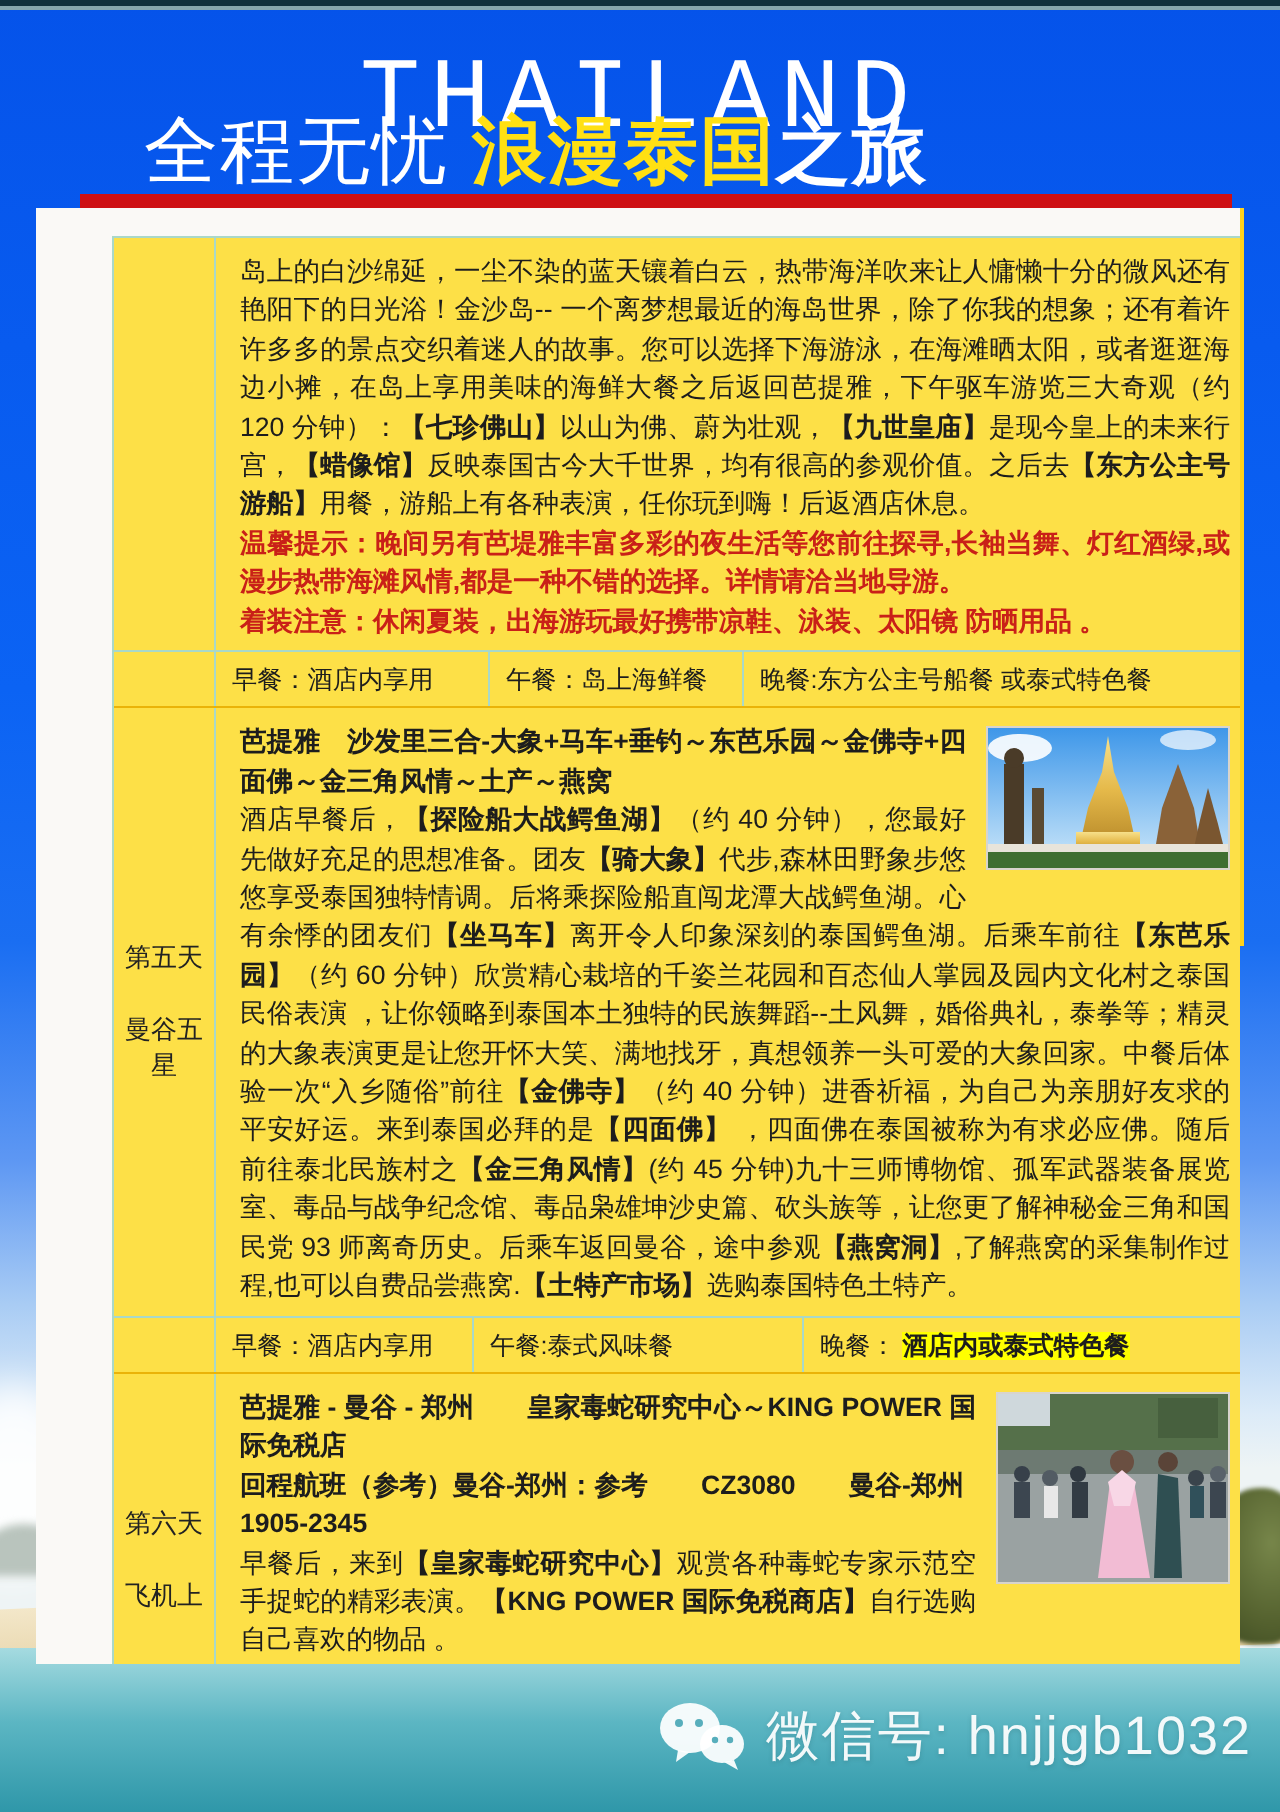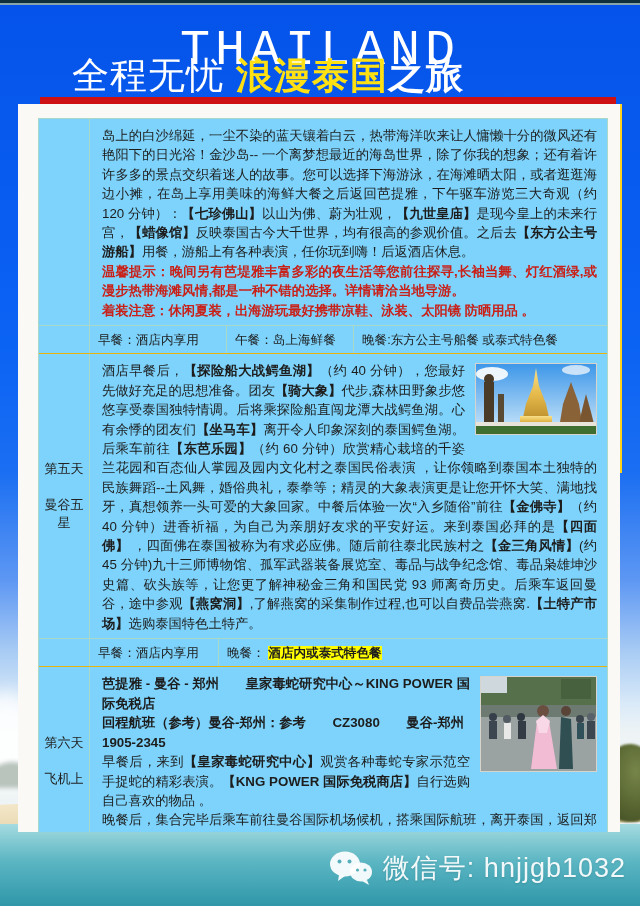--- a/index.html
+++ b/index.html
@@ -35,22 +35,22 @@
     font-size:37px;line-height:1.1;letter-spacing:1px;}
   .title-cn .seg-w{color:#ffffff;font-weight:400;}
   .title-cn .seg-y{color:#ffe013;font-weight:700;margin-left:12px;}
   .title-cn .seg-wb{color:#ffffff;font-weight:700;}
   .red-bar{position:absolute;top:97px;left:40px;width:576px;height:7px;background:#ce1013;}
   .yellow-bar{position:absolute;left:617px;top:104px;width:5px;height:369px;background:#ffd21b;}
 
   
   .sheet{position:absolute;left:18px;top:104px;width:602px;height:728px;
     background:#faf9f6;overflow:hidden;}
-  .itin-table{position:absolute;left:20px;top:14px;width:568px;
-    border:1px solid #a9d8c8;background:#7dd3fc;color:#1d1d1d;}
+  .itin-table{position:absolute;left:38px;top:14px;width:568px;
+    border:1px solid #a9d8c8;background:#fde047;color:#1d1d1d;}
   .trow{display:flex;border-bottom:1px solid #a9d8c8;}
   .trow:last-child{border-bottom:none;}
   .day-cell{flex:0 0 50px;border-right:1px solid #a9d8c8;
     display:flex;flex-direction:column;justify-content:center;align-items:center;
     gap:18px;font-size:13px;color:#222;text-align:center;}
   .content-cell{flex:1;padding:7px 10px 5px 12px;font-size:13.3px;line-height:1.46;
     text-align:justify;overflow:hidden;}
   .content-cell p{margin:0;}
   .row-title{font-weight:700;}
   .flight-line{font-weight:700;}
@@ -138,26 +138,28 @@
           <rect x="44" y="52" width="32" height="10" fill="url(#gold5)"></rect>
           <rect x="40" y="60" width="40" height="6" fill="#d8c27a"></rect>
           <path d="M95 18 L103 40 L106 58 L84 58 L87 40 Z" fill="#8a6238"></path>
           <path d="M110 30 L115 48 L118 60 L103 60 L106 46 Z" fill="#7a5630"></path>
           <rect x="8" y="18" width="10" height="40" fill="#4a3b28"></rect>
           <circle cx="13" cy="15" r="5" fill="#4a3b28"></circle>
           <rect x="22" y="30" width="6" height="28" fill="#5a4a33"></rect>
           <rect x="0" y="62" width="120" height="8" fill="#3f6e31"></rect>
           <rect x="0" y="58" width="120" height="4" fill="#e8e4da"></rect>
         </svg>
+        <p class="row-title">芭提雅　沙发里三合-大象+马车+垂钓～东芭乐园～金佛寺+四面佛～金三角风情～土产～燕窝</p>
         <p><span>酒店早餐后，</span><span class="seg-b">【探险船大战鳄鱼湖】</span><span>（约 40 分钟），您最好先做好充足的思想准备。团友</span><span class="seg-b">【骑大象】</span><span>代步,森林田野象步悠悠享受泰国独特情调。后将乘探险船直闯龙潭大战鳄鱼湖。心有余悸的团友们</span><span class="seg-b">【坐马车】</span><span>离开令人印象深刻的泰国鳄鱼湖。后乘车前往</span><span class="seg-b">【东芭乐园】</span><span>（约 60 分钟）欣赏精心栽培的千姿兰花园和百态仙人掌园及园内文化村之泰国民俗表演 ，让你领略到泰国本土独特的民族舞蹈--土风舞，婚俗典礼，泰拳等；精灵的大象表演更是让您开怀大笑、满地找牙，真想领养一头可爱的大象回家。中餐后体验一次“入乡随俗”前往</span><span class="seg-b">【金佛寺】</span><span>（约 40 分钟）进香祈福，为自己为亲朋好友求的平安好运。来到泰国必拜的是</span><span class="seg-b">【四面佛】</span><span> ，四面佛在泰国被称为有求必应佛。随后前往泰北民族村之</span><span class="seg-b">【金三角风情】</span><span>(约 45 分钟)九十三师博物馆、孤军武器装备展览室、毒品与战争纪念馆、毒品枭雄坤沙史篇、砍头族等，让您更了解神秘金三角和国民党 93 师离奇历史。后乘车返回曼谷，途中参观</span><span class="seg-b">【燕窝洞】</span><span>,了解燕窝的采集制作过程,也可以自费品尝燕窝.</span><span class="seg-b">【土特产市场】</span><span>选购泰国特色土特产。</span></p>
       </div>
     </div>
     <div class="meal-row">
       <div class="day-cell" style="border-right:1px solid #a9d8c8;"></div>
       <div class="meal-cell mb5">早餐：酒店内享用</div>
+      <div class="meal-cell ml5">午餐:泰式风味餐</div>
       <div class="meal-cell"><span>晚餐： </span><span class="seg-hl">酒店内或泰式特色餐</span></div>
     </div>
 
     <div class="trow">
       <div class="day-cell" style="gap:18px;">
         <span>第六天</span>
         <span>飞机上</span>
       </div>
       <div class="content-cell r6-content">
         <svg class="photo" width="115" height="94" viewBox="0 0 115 94">

